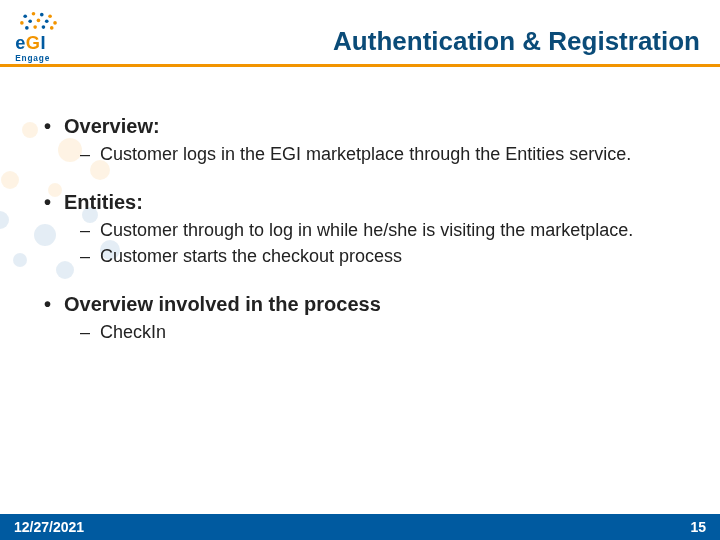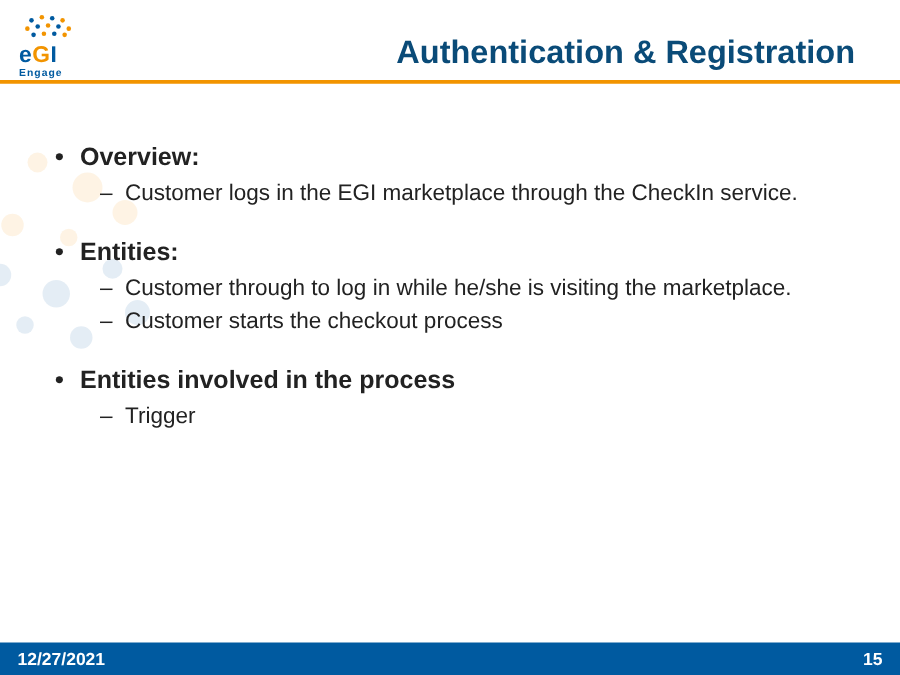--- a/index.html
+++ b/index.html
@@ -6,21 +6,21 @@
   html, body { width: 720px; height: 540px; font-family: "Segoe UI", Arial, sans-serif; background: #fff; color: #222; }
   .slide { position: relative; width: 720px; height: 540px; overflow: hidden; padding-left: 32px; }
   .bg-dots { position: absolute; top: 100px; left: -40px; width: 200px; height: 200px; opacity: 0.3; }
   .logo { position: absolute; top: 8px; left: 10px; width: 100px; }
   .logo svg { display: block; }
   .logo-text { font-weight: 700; font-size: 22px; letter-spacing: 0.5px; }
   .logo-text .e { fill: #005aa0; }
   .logo-text .g { fill: #f29400; }
   .logo-text .i { fill: #005aa0; }
   .logo-sub { font-size: 10px; fill: #005aa0; font-weight: 600; letter-spacing: 1px; }
-  .title { position: absolute; top: 26px; right: 36px; font-size: 26px; font-weight: 700; color: #0a4b78; text-align: right; }
+  .title { position: absolute; top: 26px; right: 20px; font-size: 26px; font-weight: 700; color: #0a4b78; text-align: right; }
   .title-underline { position: absolute; top: 64px; left: 0; right: 0; height: 3px; background: #f29400; }
   .content { position: absolute; top: 90px; left: 40px; right: 30px; font-size: 20px; line-height: 1.25; }
   .lvl1 { margin-top: 24px; padding-left: 24px; position: relative; font-weight: 700; color: #222; }
   .lvl1::before { content: "•"; position: absolute; left: 4px; top: 0; font-size: 20px; }
   .lvl2 { margin-top: 4px; padding-left: 60px; position: relative; font-size: 18px; font-weight: 400; }
   .lvl2::before { content: "–"; position: absolute; left: 40px; top: 0; }
   .footer { position: absolute; bottom: 0; left: 0; right: 0; height: 26px; background: #005aa0; display: flex; justify-content: space-between; align-items: center; padding: 0 14px; font-size: 14px; color: #fff; font-weight: 600; }
 </style>
 </head>
 <body>
@@ -70,28 +70,28 @@
         <text x="6" y="64" class="logo-sub">Engage</text>
       </g>
     </svg>
   </div>
 
   <div class="title">Authentication &amp; Registration</div>
   <div class="title-underline"></div>
 
   <div class="content">
     <div class="lvl1">Overview:</div>
-    <div class="lvl2">Customer logs in the EGI marketplace through the CheckIn service.</div>
+    <div class="lvl2">Customer logs in the EGI marketplace through the Entities service.</div>
 
     <div class="lvl1">Entities:</div>
     <div class="lvl2">Customer through to log in while he/she is visiting the marketplace.</div>
     <div class="lvl2">Customer starts the checkout process</div>
 
-    <div class="lvl1">Entities involved in the process</div>
-    <div class="lvl2">Trigger</div>
+    <div class="lvl1">Overview involved in the process</div>
+    <div class="lvl2">CheckIn</div>
   </div>
 
   <div class="footer">
     <span>12/27/2021</span>
     <span>15</span>
   </div>
 
 </div>
 
 </body></html>

